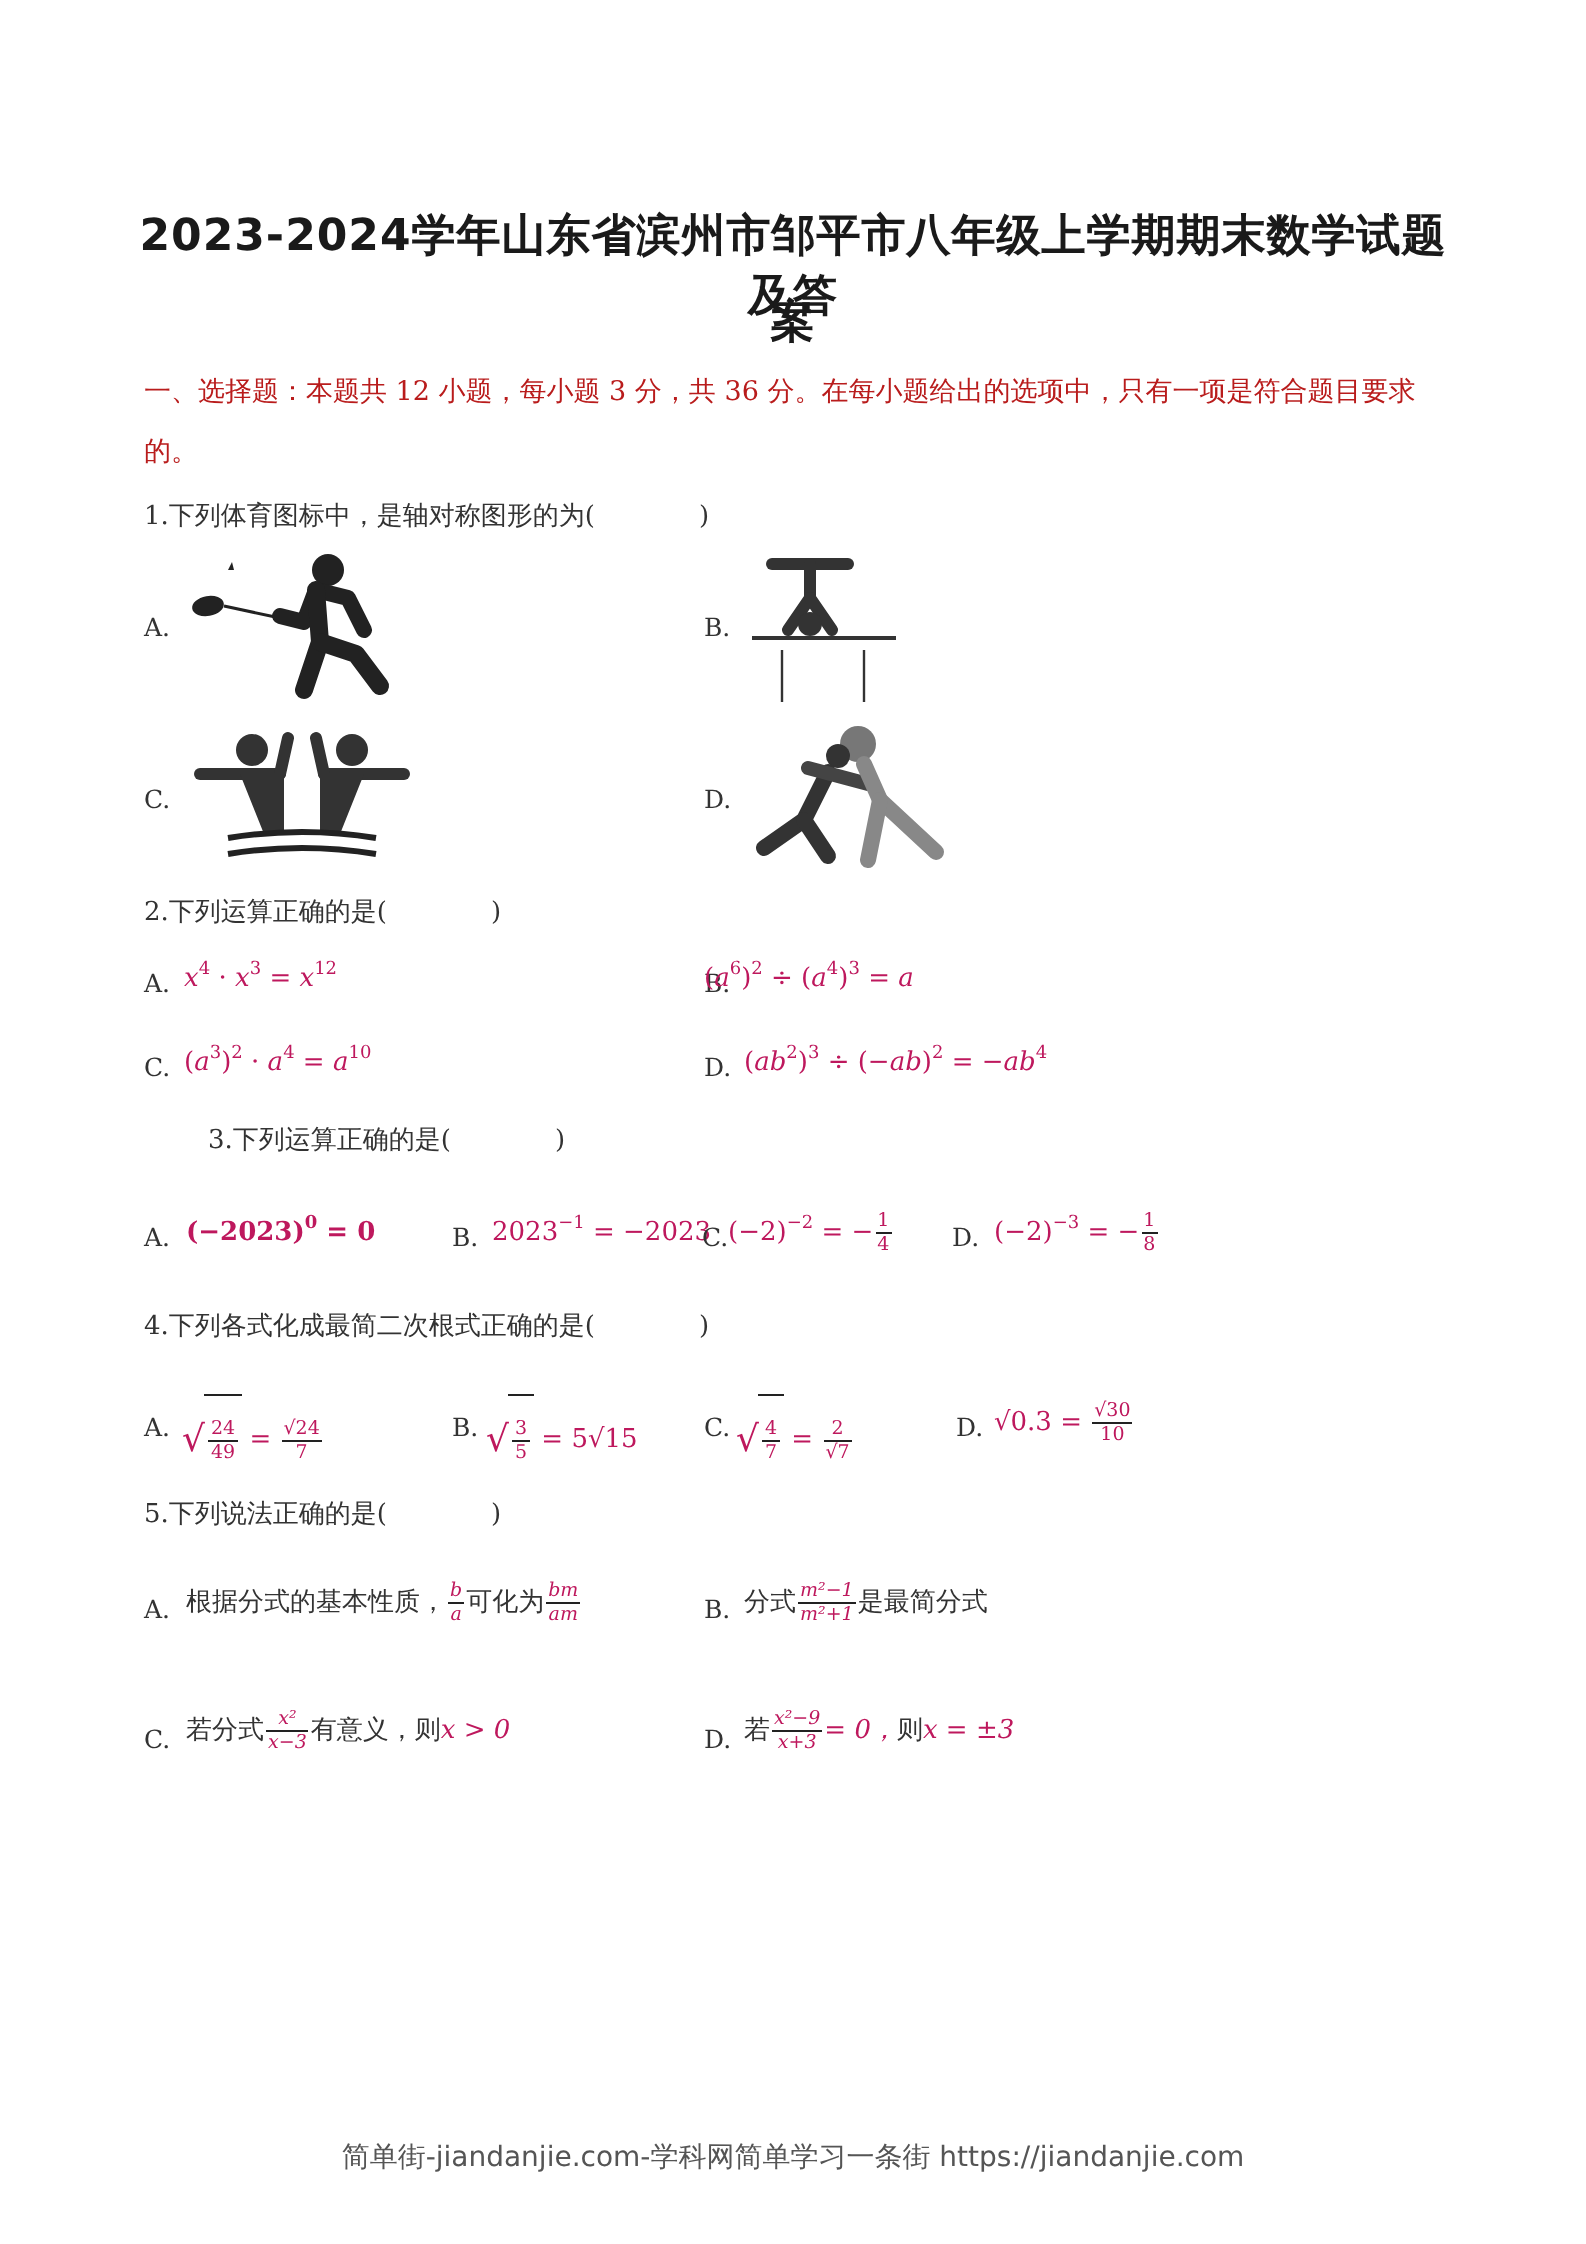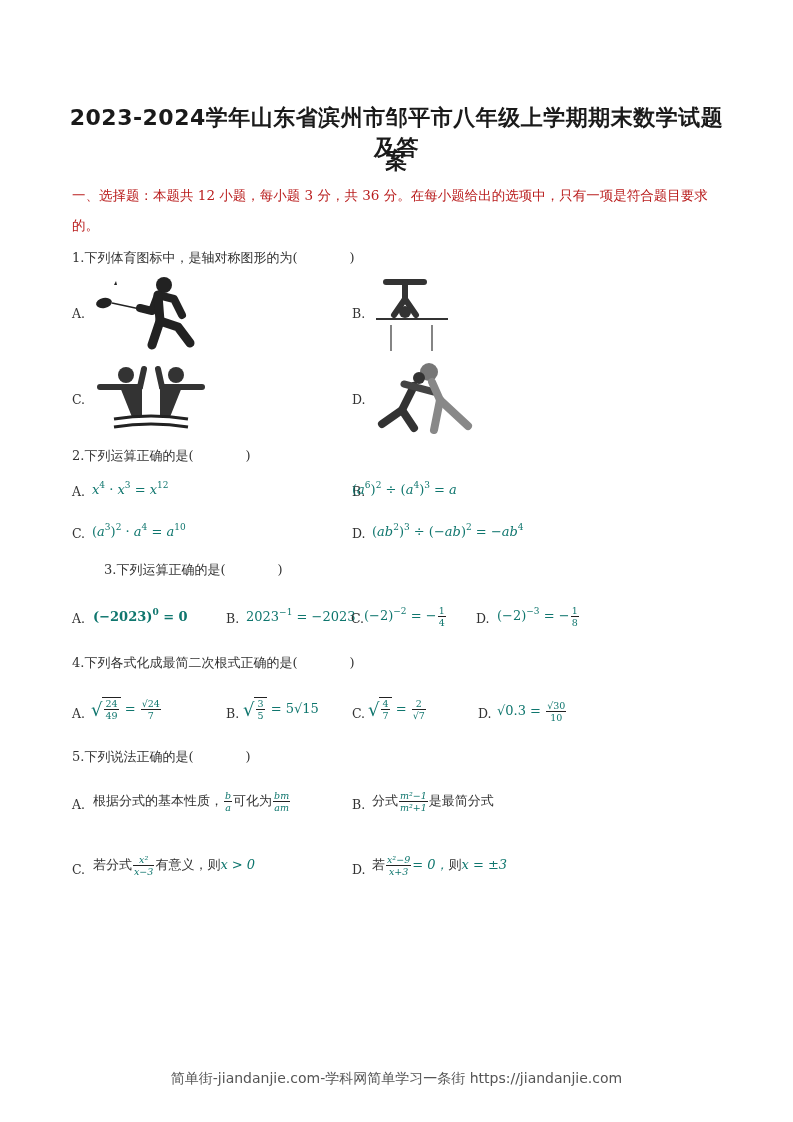--- a/index.html
+++ b/index.html
@@ -10,29 +10,29 @@
   }
   .abs { position: absolute; }
   .title {
     left: 60px; width: 673px; text-align: center;
     font-family: "DejaVu Sans", "Liberation Sans", sans-serif;
     font-weight: bold; font-size: 22px; letter-spacing: 0.5px; color: #1a1a1a;
   }
   .sec { font-size: 13.5px; color: #b91c1c; }
   .q { font-size: 13px; color: #333; }
   .opt-label { font-size: 12.5px; color: #333; }
-  .math { font-family: "DejaVu Serif", "Liberation Serif", serif; font-style: italic; font-size: 13px; color: #0f766e; }
+  .math { font-family: "DejaVu Serif", "Liberation Serif", serif; font-style: italic; font-size: 13px; color: #be185d; }
   .math .n { font-style: normal; }
   sup { font-size: 9px; vertical-align: 6px; line-height: 0; }
   .frac { display: inline-block; vertical-align: middle; text-align: center; font-size: 9.5px; line-height: 11px; margin: 0 1px; }
   .frac .num { display: block; border-bottom: 1px solid #222; padding: 0 1px; }
   .frac .den { display: block; padding: 0 1px; }
   .sqrt { display: inline-block; vertical-align: middle; }
   .sqrt .rad { font-style: normal; font-size: 18px; vertical-align: middle; }
-  .sqrt .body { display: inline-block; border-top: 1px solid #222; vertical-align: middle; padding: 0 1px; }
+  .sqrt .body { display: inline-block; border-top: 1px solid #222; vertical-align: middle; padding: 11px 1px; }
   .footer {
     left: 0; width: 793px; text-align: center; top: 1070px;
     font-family: "DejaVu Sans", "Liberation Sans", sans-serif; font-size: 14px; color: #555;
   }
   svg { display: block; }
 </style>
 </head>
 <body>
 
 <div class="abs title" style="top:103px;">2023-2024学年山东省滨州市邹平市八年级上学期期末数学试题及答</div>

